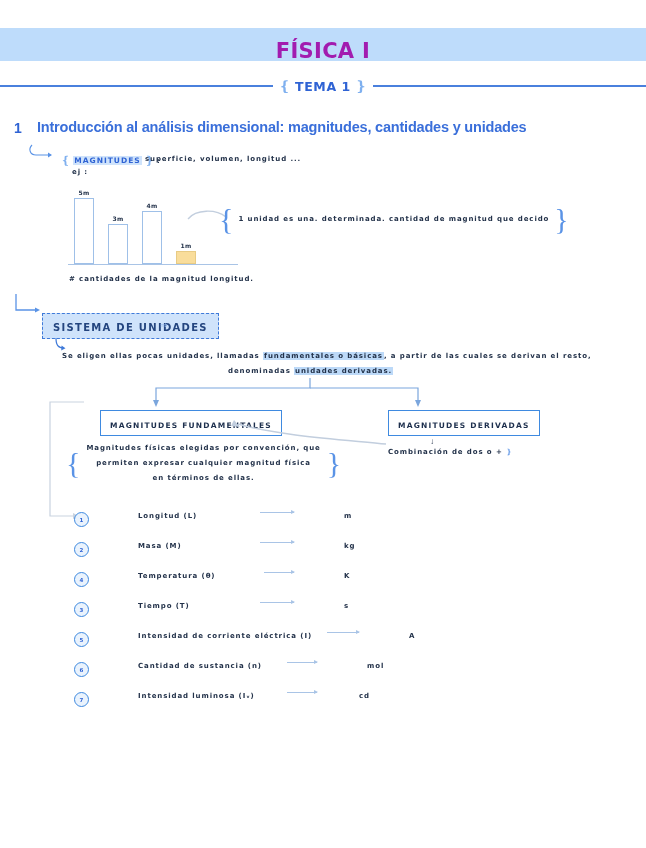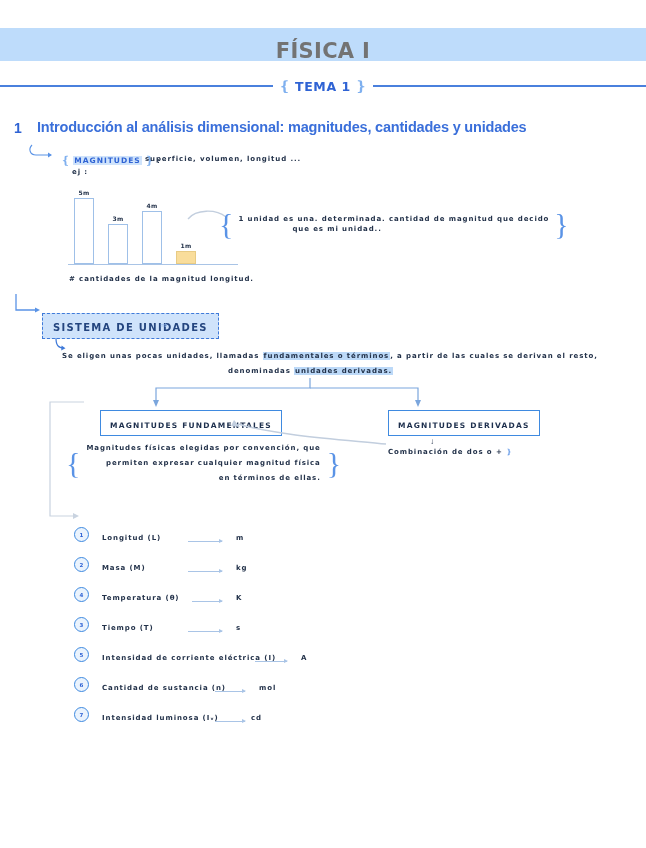--- a/index.html
+++ b/index.html
@@ -16,21 +16,21 @@
 
   
   .header-band{
     position:absolute;left:0;top:28px;width:646px;height:33px;
     background:#bedcfb;
   }
   .header-title{
     position:absolute;left:0;top:28px;width:646px;height:45px;
     display:flex;align-items:center;justify-content:center;
     font-size:21px;font-weight:bold;letter-spacing:.3px;
-    color:#737373;
+    color:#a21caf;
     font-family:"DejaVu Sans", sans-serif;
   }
 
   
   .tema-row{
     position:absolute;left:0;top:76px;width:646px;height:20px;
     display:flex;align-items:center;
   }
   .tema-line{flex:1;height:2px;background:#4a80dd;}
   .tema-chip{
@@ -161,36 +161,36 @@
   .box-der{left:388px;top:410px;}
 
   
   .mid-arrow{position:absolute;left:228px;top:418px;}
 
   
   .fund-note{
     position:absolute;left:66px;top:444px;
     display:flex;align-items:center;gap:6px;
   }
-  .fund-note .lines{display:flex;flex-direction:column;gap:7px;align-items:flex-end;}
+  .fund-note .lines{display:flex;flex-direction:column;gap:7px;}
   .fund-note .c{text-align:center;}
 
   .der-note{
     position:absolute;left:388px;top:437px;
     display:flex;flex-direction:column;gap:2px;
   }
   .der-arrow-up{font-size:8px;color:#23324a;padding-left:42px;}
 
   
   .grey-bracket{position:absolute;left:40px;top:400px;}
 
   
   .list{position:absolute;left:74px;top:512px;width:350px;}
   .li{
-    position:relative;height:30px;display:flex;align-items:flex-end;
+    position:relative;height:30px;display:flex;align-items:flex-start;gap:36px;
   }
   .num{
     width:13px;height:13px;border-radius:50%;
     border:1.4px solid #3f8ae0;background:#eaf3fd;
     display:flex;align-items:center;justify-content:center;
     font-size:5.5px;font-weight:bold;color:#2f63d4;
     font-family:"DejaVu Sans", sans-serif;
     flex:none;
   }
   .li-name{margin-left:13px;}
@@ -265,21 +265,20 @@
 
   <div class="curve-arrow">
     <svg width="44" height="16" viewBox="0 0 44 16">
       <path d="M2 11 C10 1, 30 1, 40 9" fill="none" stroke="#c2cede" stroke-width="1.3"></path>
     </svg>
   </div>
   <div class="note-unidad">
     <span class="big-brace">{</span>
     <span class="note-lines">
       <span class="hw">1 unidad   es  una.  determinada.  cantidad  de  magnitud  que  decido</span>
-      <span class="hw l2">que  es  mi  unidad..</span>
     </span>
     <span class="big-brace">}</span>
   </div>
 
   <div class="su-arrow">
     <svg width="30" height="26" viewBox="0 0 30 26">
       <path d="M2 2 L2 18 L24 18" fill="none" stroke="#5a93e6" stroke-width="1.3"></path>
       <path d="M21 15.5 L26 18 L21 20.5 Z" fill="#5a93e6"></path>
     </svg>
   </div>
@@ -287,21 +286,21 @@
     <span class="t">SISTEMA   DE   UNIDADES</span>
   </div>
   <div class="su-eq">⇒</div>
   <div class="su-hook">
     <svg width="16" height="16" viewBox="0 0 16 16">
       <path d="M2 1 C2 8, 4 11, 10 11" fill="none" stroke="#3f7ad9" stroke-width="1.2"></path>
       <path d="M7.5 8.5 L11.5 11.3 L7.2 13.4 Z" fill="#3f7ad9"></path>
     </svg>
   </div>
   <div class="su-note1 hw">
-    <span>Se  eligen  unas  pocas  unidades,  llamadas  </span><span class="hl">fundamentales  o  términos</span><span>,  a  partir  de  las  cuales  se  derivan  el  resto,</span>
+    <span>Se  eligen  ellas  pocas  unidades,  llamadas  </span><span class="hl">fundamentales  o  básicas</span><span>,  a  partir  de  las  cuales  se  derivan  el  resto,</span>
   </div>
   <div class="su-note2 hw">
     <span>denominadas   </span><span class="hl">unidades   derivadas.</span>
   </div>
 
   <div class="tree">
     <svg width="420" height="30" viewBox="0 0 420 30">
       <path d="M210 0 L210 10 L56 10 L56 26" fill="none" stroke="#7ba6dd" stroke-width="1.2"></path>
       <path d="M210 10 L318 10 L318 26" fill="none" stroke="#7ba6dd" stroke-width="1.2"></path>
       <path d="M53 22 L56 29 L59 22 Z" fill="#7ba6dd"></path>

